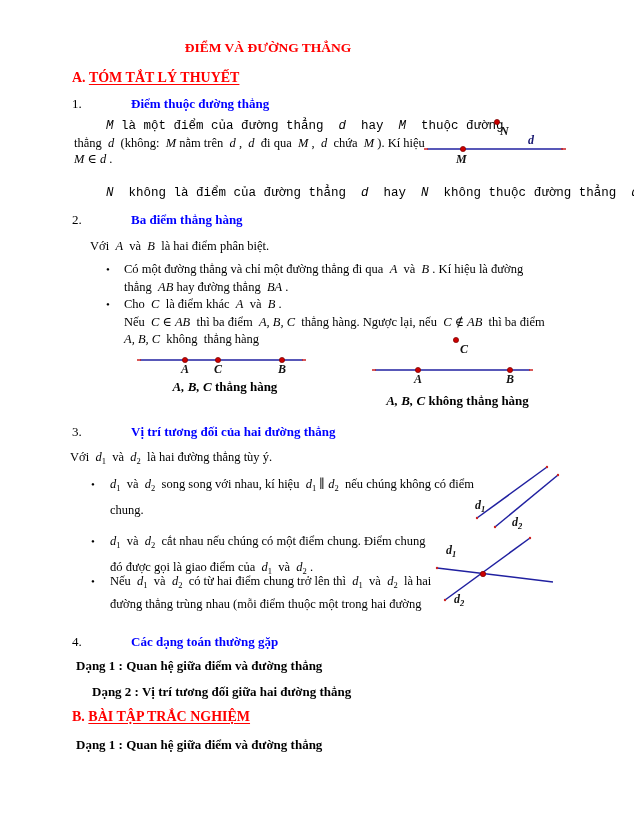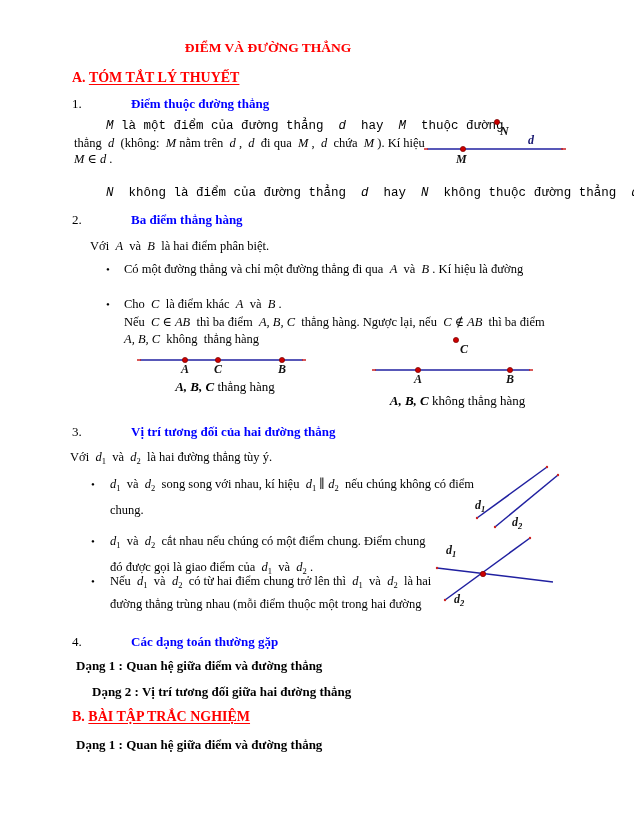--- a/index.html
+++ b/index.html
@@ -5,21 +5,21 @@
   html,body { margin:0; padding:0; background:#ffffff; }
   .page {
     position:relative; width:634px; height:831px; background:#ffffff;
     font-family:"Liberation Serif","DejaVu Serif",serif;
     color:#000; font-size:12.5px; overflow:hidden;
   }
   .abs { position:absolute; }
   .rt-line { white-space:pre; line-height:inherit; }
   .mi { font-style:italic; }
   .bi { font-weight:bold; font-style:italic; }
-  .b  { font-weight:normal; }
+  .b  { font-weight:bold; }
   .sub { font-size:8.5px; vertical-align:-3px; }
 
   .doc-title {
     left:0; top:40px; width:536px; text-align:center;
     font-size:13.5px; font-weight:bold; color:var(--accent-red,#f00);
   }
   .ab-heading { font-size:14px; font-weight:bold; color:var(--accent-red,#f00); }
   .ab-heading .lbl { text-decoration:underline; text-underline-offset:2px; }
   .sec-heading { font-size:13px; }
   .sec-heading .num { color:#000; font-weight:normal; }
@@ -89,20 +89,21 @@
 
   <div class="abs para" style="left:90px;top:238px">
       <div class="rt-line"><span>Với  </span><span class="mi">A</span><span>  và  </span><span class="mi">B</span><span>  là hai điểm phân biệt.</span></div>
     </div>
 
   <div class="abs" style="left:106px;top:261px">
     <div class="brow" style="line-height:17.5px">
       <span class="marker gap9">•</span>
       <div>
           <div class="rt-line"><span>Có một đường thẳng và chỉ một đường thẳng đi qua  </span><span class="mi">A</span><span>  và  </span><span class="mi">B</span><span> . Kí hiệu là đường</span></div>
+          <div class="rt-line"><span>thẳng  </span><span class="mi">AB</span><span> hay đường thẳng  </span><span class="mi">BA</span><span> .</span></div>
         </div>
     </div>
   </div>
 
   <div class="abs" style="left:106px;top:296px">
     <div class="brow" style="line-height:17.5px">
       <span class="marker gap9">•</span>
       <div>
           <div class="rt-line"><span>Cho  </span><span class="mi">C</span><span>  là điểm khác  </span><span class="mi">A</span><span>  và  </span><span class="mi">B</span><span> .</span></div>
           <div class="rt-line"><span>Nếu  </span><span class="mi">C</span><span> ∈ </span><span class="mi">AB</span><span>  thì ba điểm  </span><span class="mi">A, B, C</span><span>  thẳng hàng. Ngược lại, nếu  </span><span class="mi">C</span><span> ∉ </span><span class="mi">AB</span><span>  thì ba điểm</span></div>

